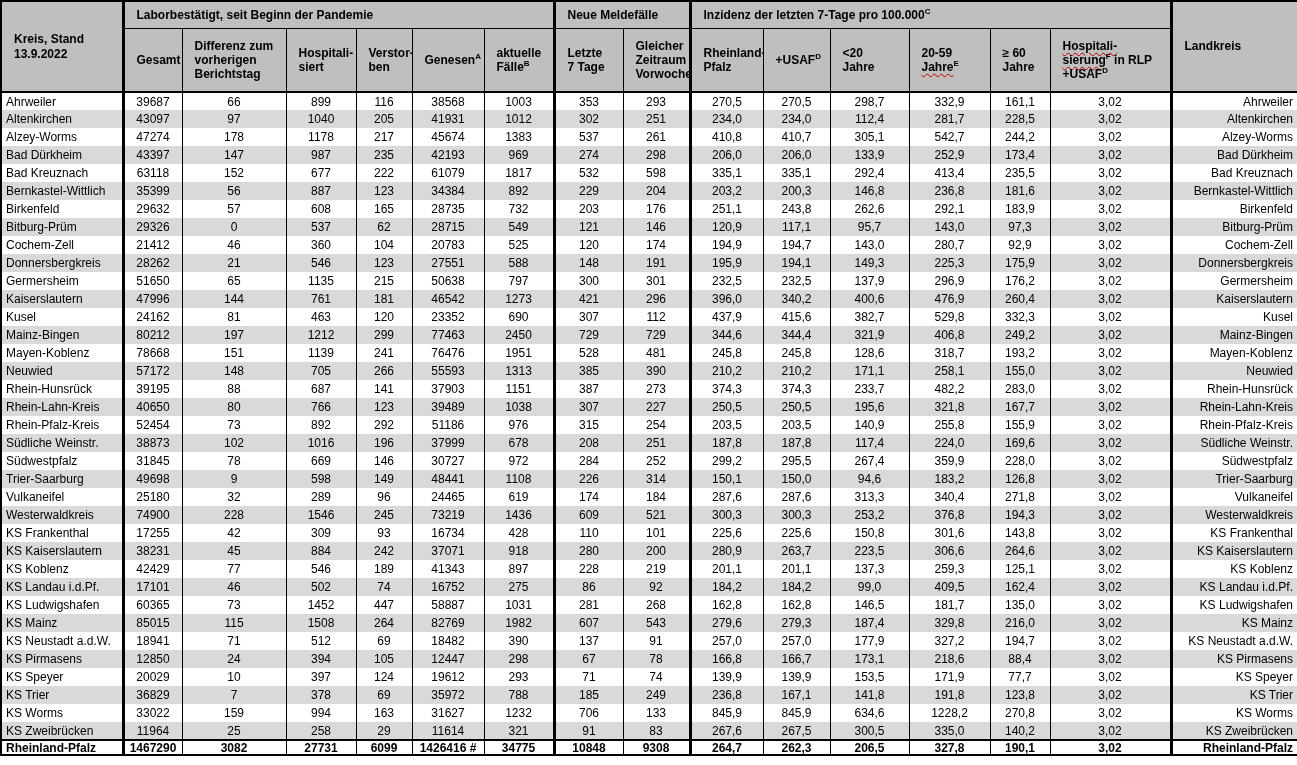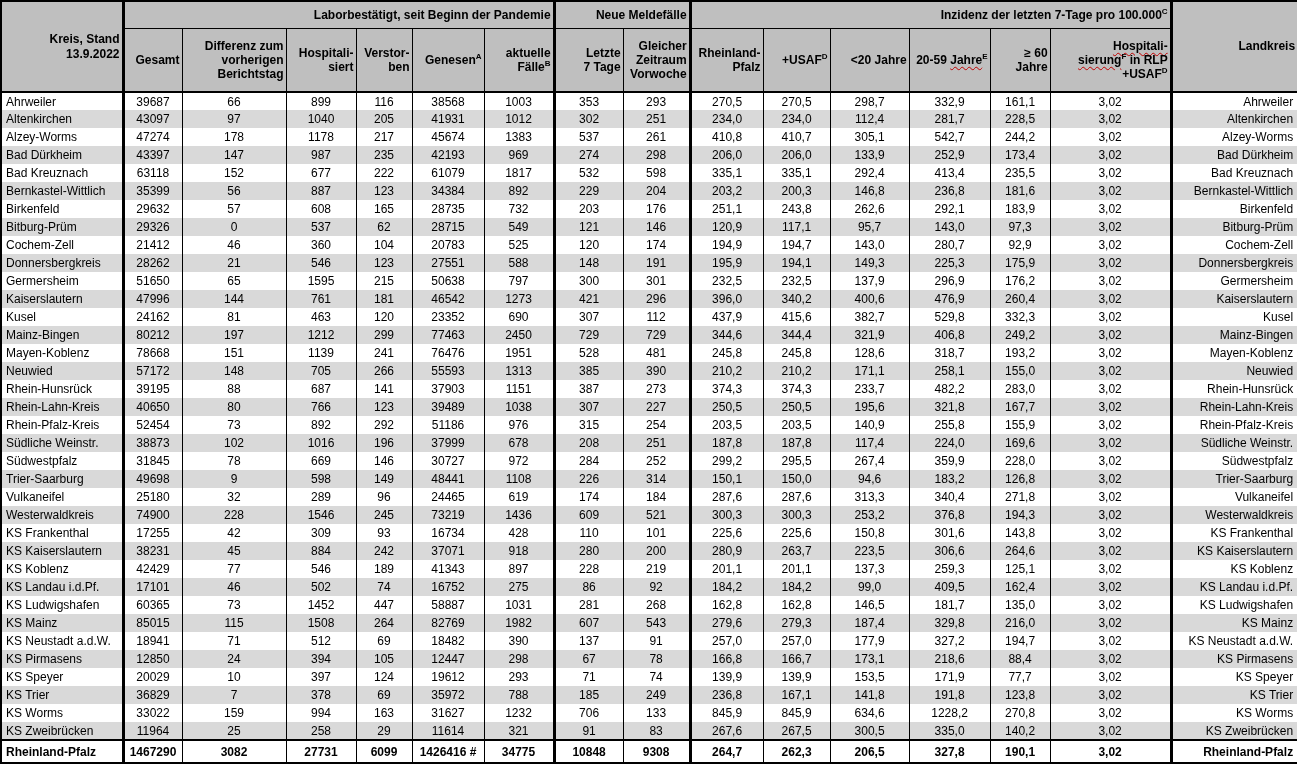--- a/index.html
+++ b/index.html
@@ -18,23 +18,23 @@
     border: 2px solid #000;
   }
   th, td {
     border: 1px solid #000;
     overflow: hidden;
     font-size: 12px;
   }
   thead th {
     background: var(--header-bg, #bfbfbf);
     font-weight: bold;
-    text-align: right;
+    text-align: left;
     vertical-align: middle;
-    padding: 1px 2px;
+    padding: 1px 12px;
     line-height: 1.18;
   }
   .group-row th { height: 27px; }
   .sub-row th { height: 64px; border-bottom: 2px solid #000; }
   th.kreis-h { border-bottom: 2px solid #000; }
   .ml { white-space: pre-line; }
   sup { font-size: 8px; line-height: 0; }
   .sq {
     text-decoration-line: underline;
     text-decoration-style: wavy;
@@ -50,21 +50,21 @@
     line-height: 1;
     border-top: none;
     border-bottom: none;
   }
   tbody tr:nth-child(even) td { background: var(--stripe-bg, #d9d9d9); }
   tbody td.name { text-align: left; }
   tbody td.lk { text-align: right; }
   .bl { border-left: 3px solid #000 !important; }
   tbody tr.total td {
     font-weight: bold;
-    height: 23px;
+    height: 15px;
     border-top: 2px solid #000;
     background: #fff !important;
   }
 </style>
 </head>
 <body>
 
 <table>
   <colgroup>
     <col style="width:122px">
@@ -297,21 +297,21 @@
         <td>149,3</td>
         <td>225,3</td>
         <td>175,9</td>
         <td>3,02</td>
         <td class="lk bl">Donnersbergkreis</td>
       </tr>
       <tr>
         <td class="name">Germersheim</td>
         <td class="bl">51650</td>
         <td>65</td>
-        <td>1595</td>
+        <td>1135</td>
         <td>215</td>
         <td>50638</td>
         <td>797</td>
         <td class="bl">300</td>
         <td>301</td>
         <td class="bl">232,5</td>
         <td>232,5</td>
         <td>137,9</td>
         <td>296,9</td>
         <td>176,2</td>

